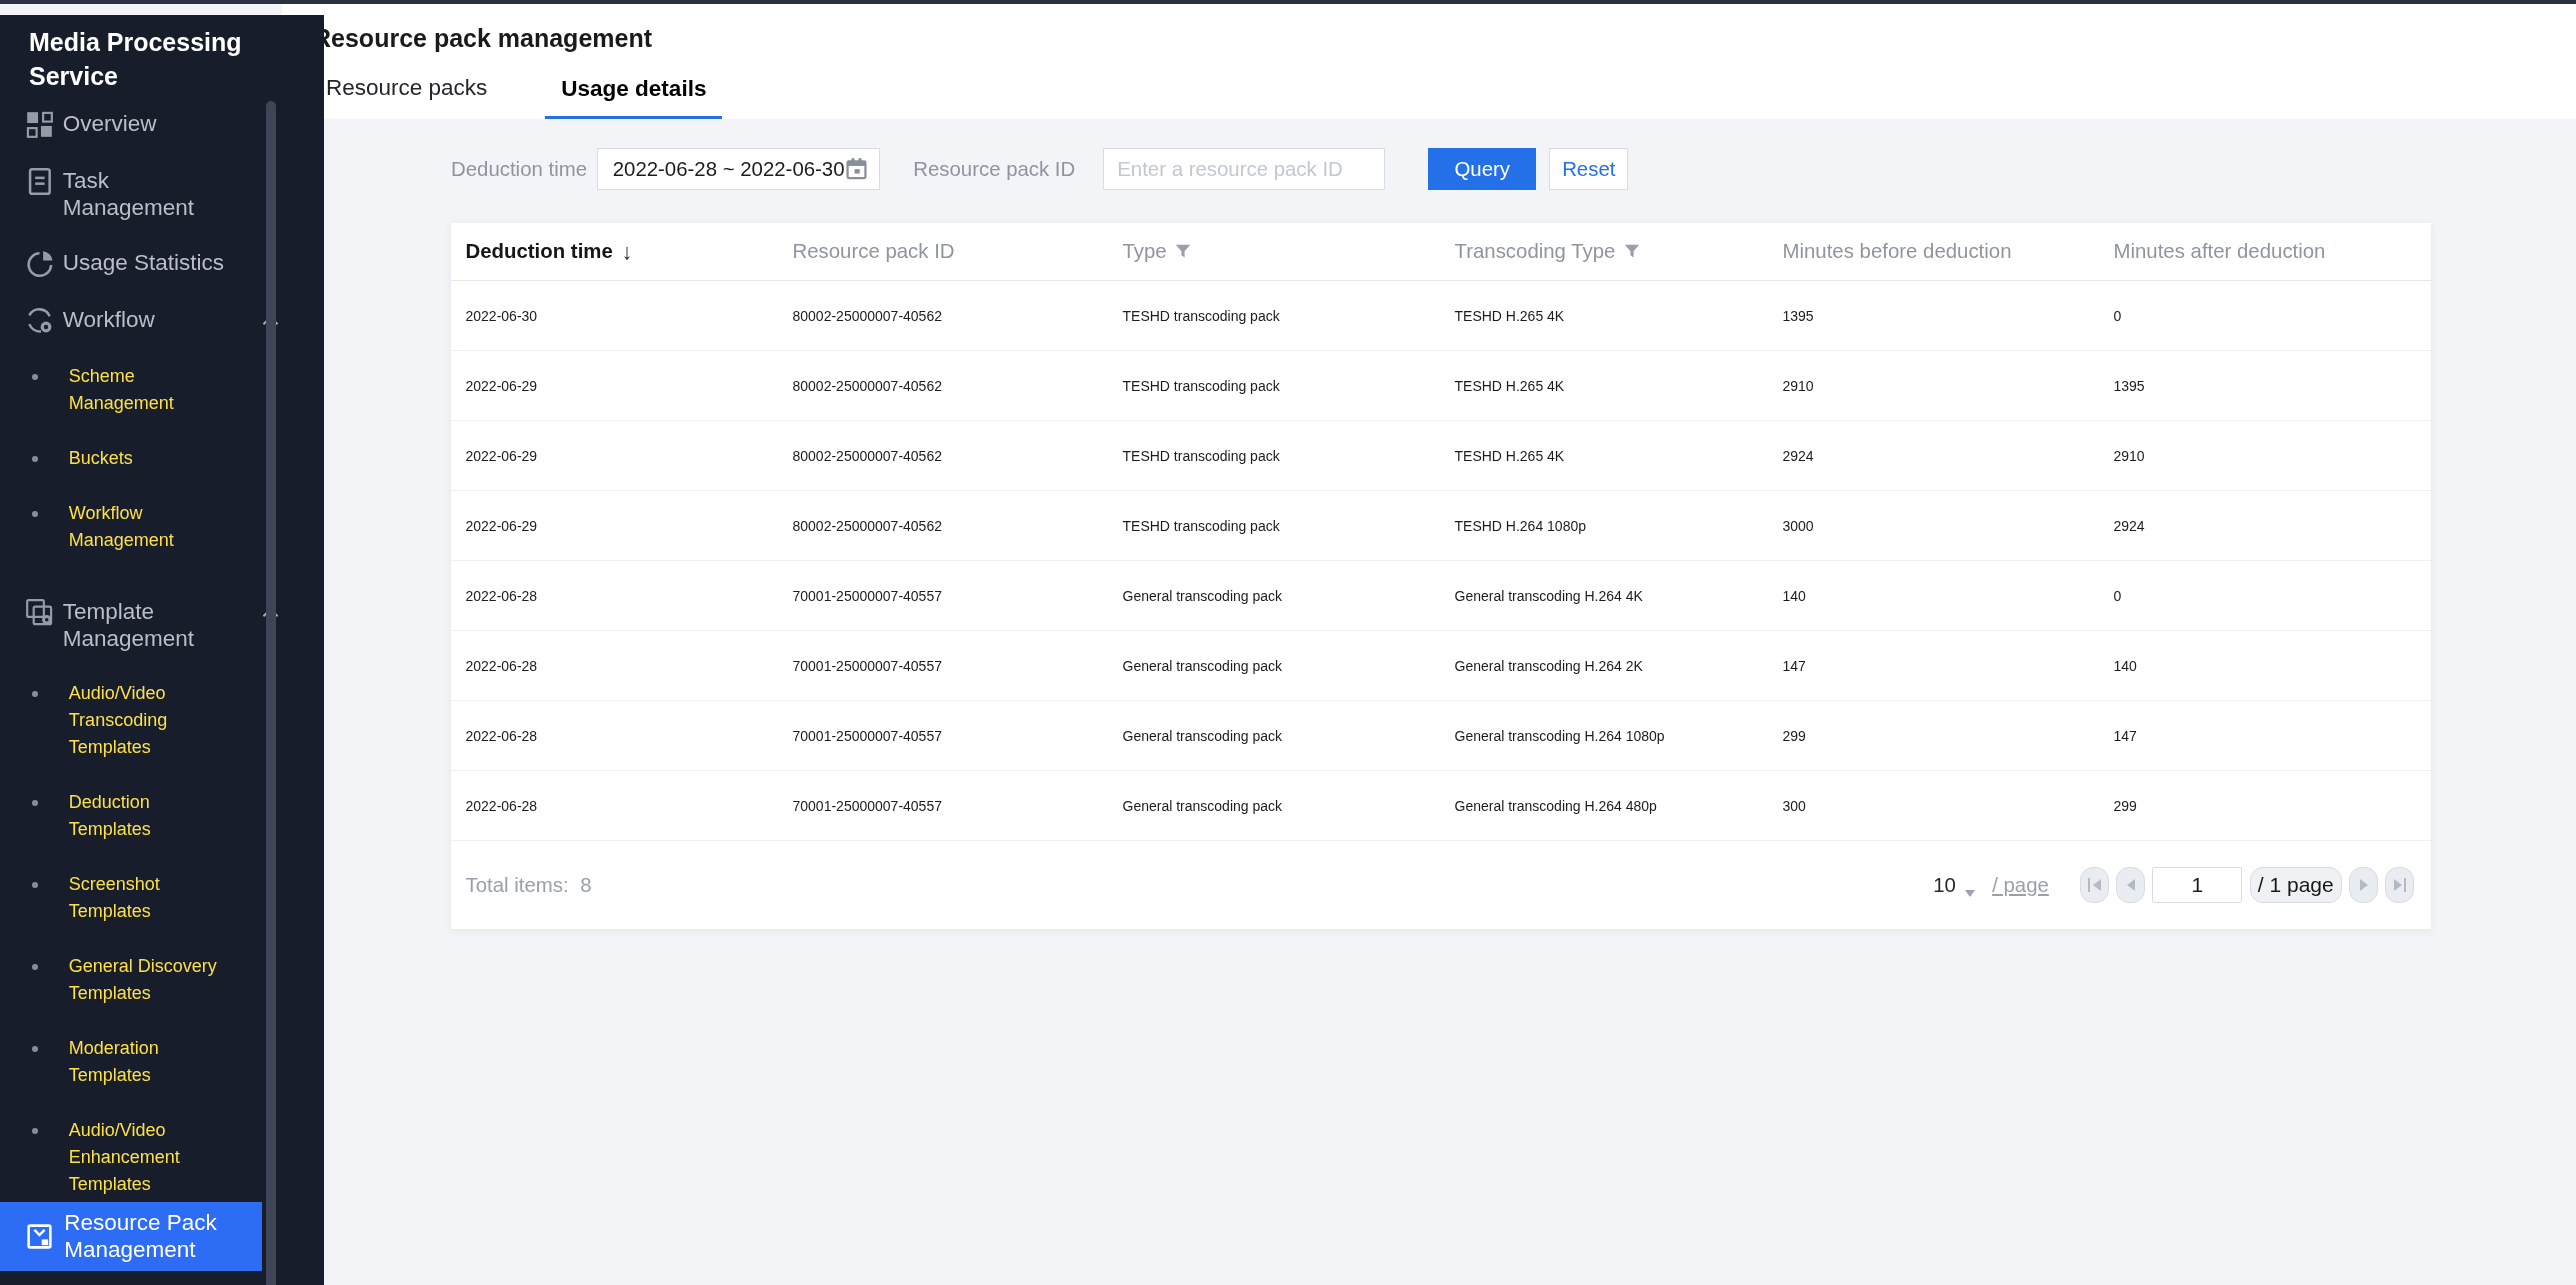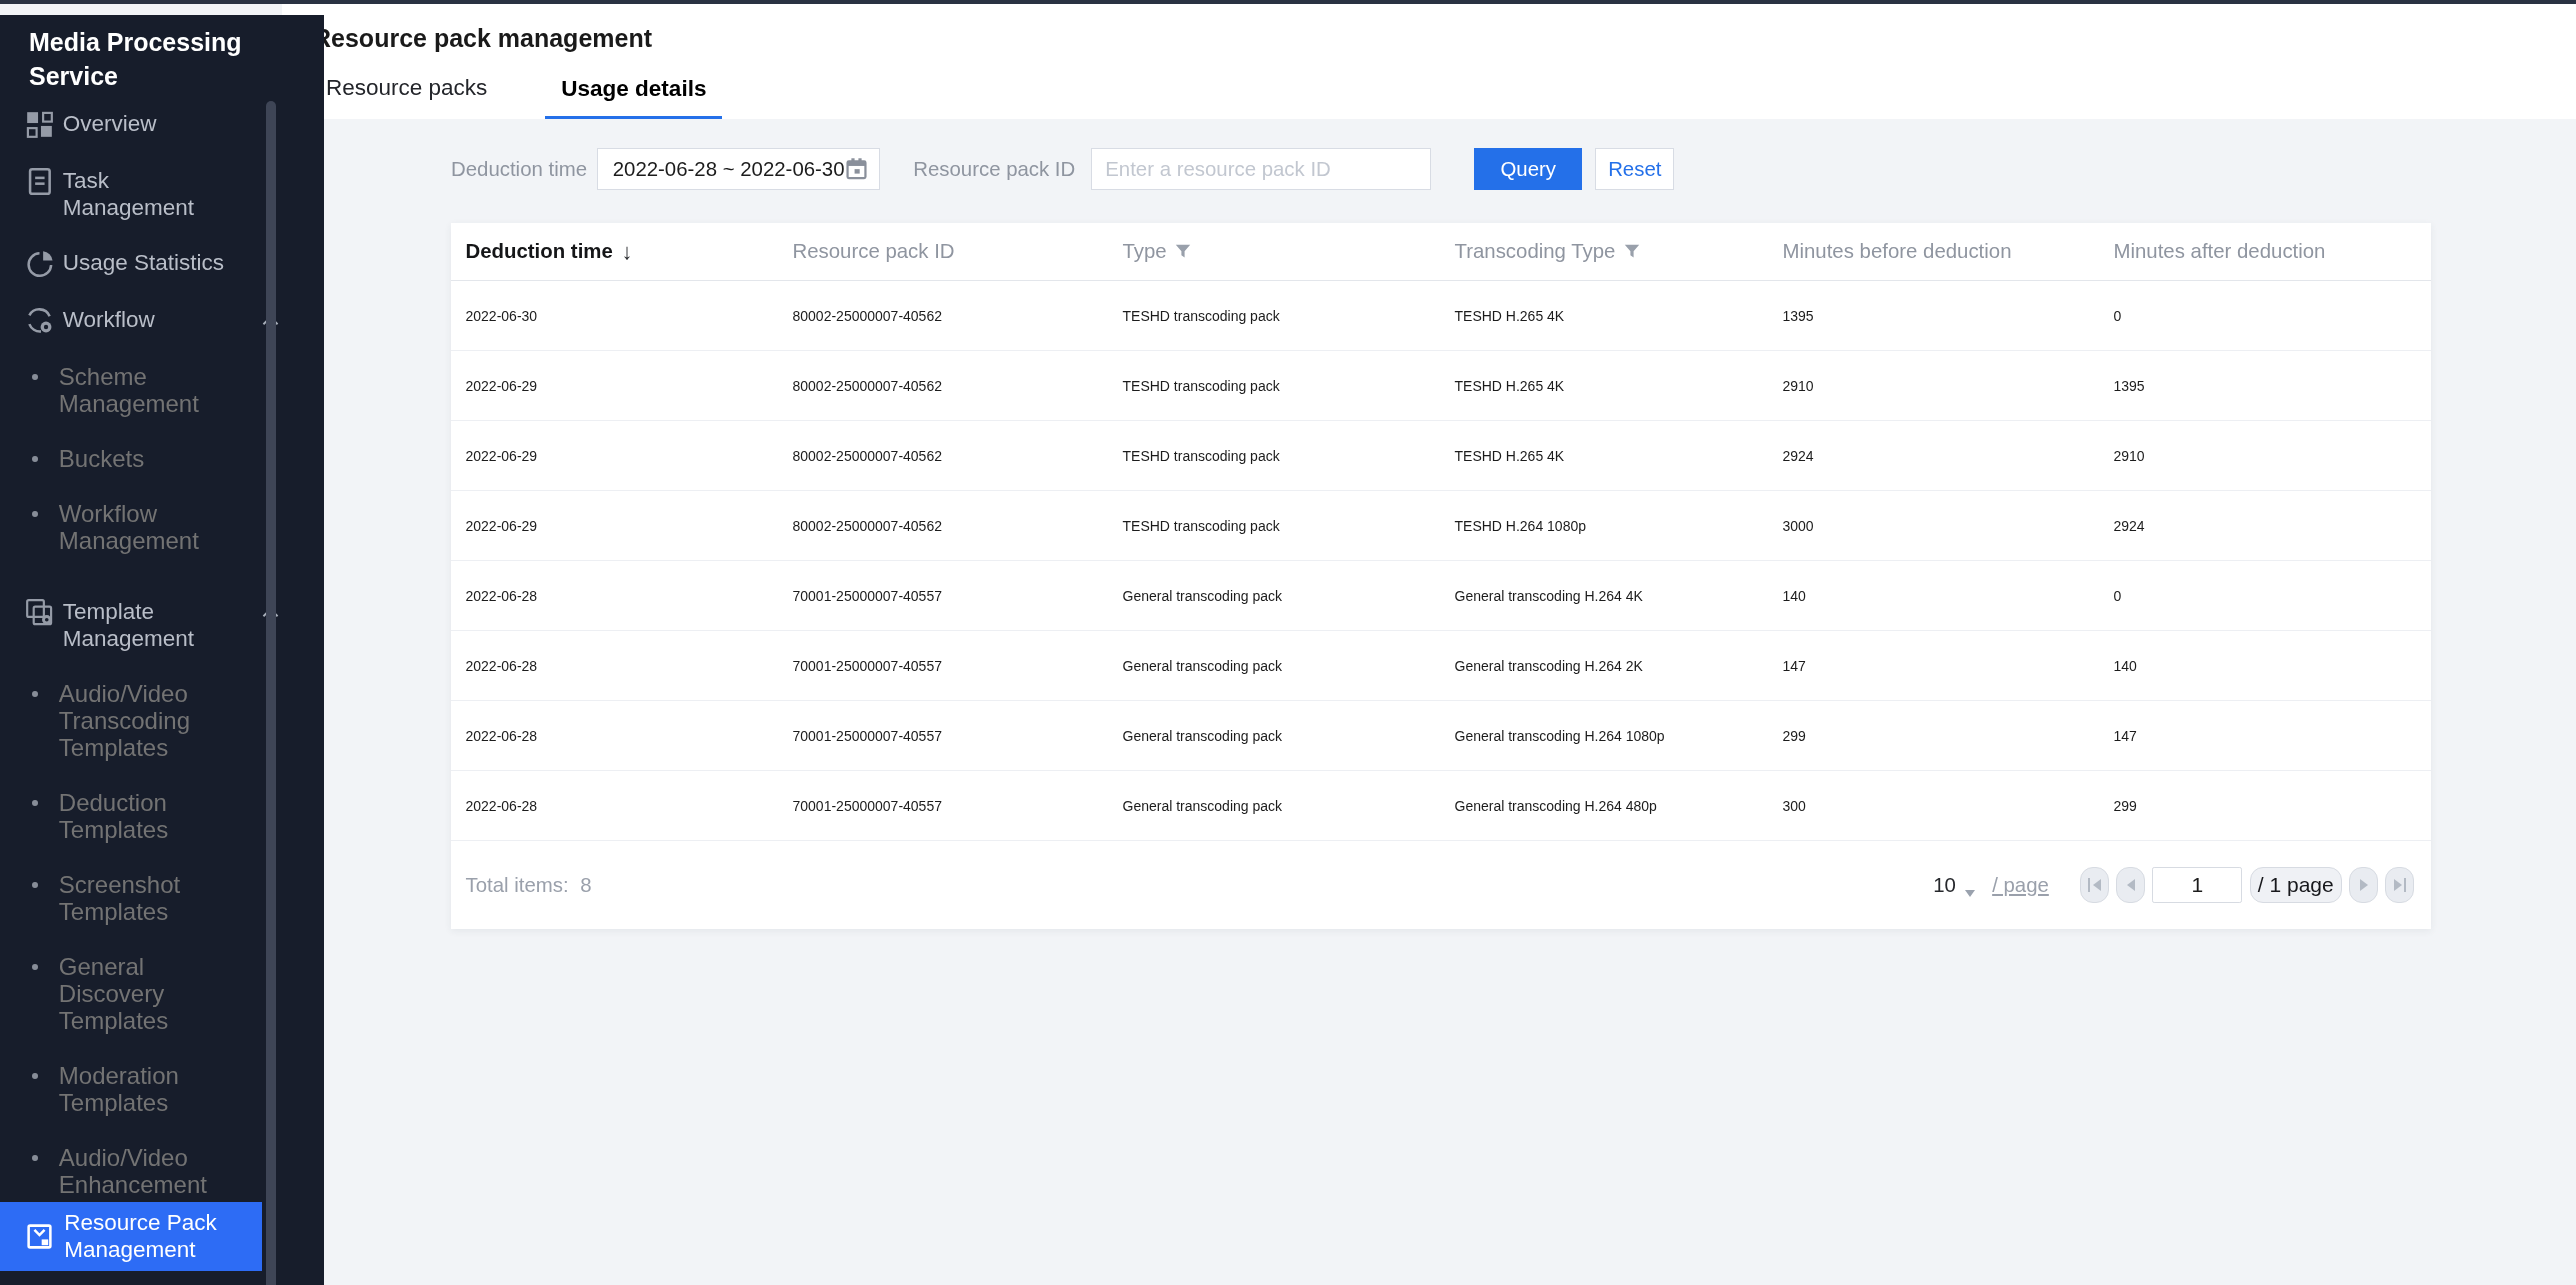--- a/index.html
+++ b/index.html
@@ -13,42 +13,42 @@
   
   .sidebar { position: absolute; left: 0; top: 15px; bottom: 0; width: 324px; background: #171d2b; color: #b9bec8; z-index: 30; overflow: hidden; }
   .sidebar-title { margin: 10.2px 29px 0 29px; font-size: 25px; font-weight: bold; line-height: 34px; color: #ffffff; }
   .nav { margin-top: 2.9px; }
   .nav-item { position: relative; display: flex; align-items: flex-start; padding: 14px 51px 14px 25px; cursor: pointer; }
   .nav-item .nicon { width: 29px; height: 29px; margin-right: 8.7px; flex: none; }
   .nav-label { font-size: 22.5px; line-height: 27px; max-width: 182px; color: #b9bec8; }
   .chevron-up { position: absolute; right: 48px; top: 26px; width: 11px; height: 11px; border-left: 2.2px solid #a7aeb9; border-top: 2.2px solid #a7aeb9; transform: rotate(45deg); }
   .sub-item { display: flex; align-items: flex-start; padding: 14px 22px 14px 32px; cursor: pointer; }
   .bullet { width: 5.8px; height: 5.8px; border-radius: 50%; background: #878d98; margin-top: 11px; flex: none; }
-  .sub-label { margin-left: 21px; font-size: 24px; line-height: 27px; color: #737373; max-width: 167px; }
+  .sub-label { margin-left: 31px; font-size: 18px; line-height: 27px; color: #fde047; max-width: 167px; }
   .nav-item.gap-top { margin-top: 16px; }
   .nav-selected { position: absolute; left: 0; bottom: 15.3px; width: 262px; height: 69px; background: #2d6cf5; display: flex; align-items: center; padding-left: 25px; cursor: pointer; }
   .nav-selected .nicon { width: 29px; height: 29px; margin-right: 10.2px; flex: none; }
   .nav-selected .nav-label { color: #ffffff; max-width: 160px; }
   .side-scrollbar { position: absolute; left: 266px; top: 86px; width: 10.2px; height: 1196px; border-radius: 5.1px; background: #3e4556; cursor: pointer; }
 
   
   .header-band { position: absolute; left: 282px; top: 3.6px; right: 0; height: 115px; background: #ffffff; z-index: 10; }
   .page-title { position: absolute; left: 31px; top: 20.4px; font-size: 25px; font-weight: bold; color: #1a1a1a; }
   .tabs { position: absolute; left: 44px; bottom: 0; display: flex; align-items: flex-end; }
   .tab { font-size: 22.5px; color: #23252a; padding-bottom: 17.5px; cursor: pointer; }
   .tab.active { font-weight: bold; padding: 0 16px 14px 16px; margin-left: 58px; border-bottom: 3.6px solid #2470e9; color: #000000; }
 
   
   .filterbar { position: absolute; left: 451px; top: 148px; display: flex; align-items: center; z-index: 5; }
   .f-label { font-size: 20.4px; color: #8f95a0; white-space: nowrap; }
   .date-input { margin-left: 10.2px; width: 283px; height: 42px; background: #fff; border: 1.5px solid #d8dce4; display: flex; align-items: center; padding: 0 11.6px 0 14.5px; cursor: pointer; }
   .date-text { font-size: 20.4px; color: #1c1c1c; white-space: nowrap; }
   .cal { margin-left: auto; }
   .id-label { margin-left: 33px; }
-  .text-input { margin-left: 16px; width: 340px; height: 42px; background: #fff; border: 1.5px solid #d8dce4; font-size: 20.4px; color: #1c1c1c; padding: 0 13px; outline: none; font-family: "Liberation Sans", sans-serif; }
+  .text-input { margin-left: 28px; width: 282px; height: 42px; background: #fff; border: 1.5px solid #d8dce4; font-size: 20.4px; color: #1c1c1c; padding: 0 13px; outline: none; font-family: "Liberation Sans", sans-serif; }
   .text-input::placeholder { color: #c2c7d0; }
   .btn-query { margin-left: 43px; width: 108px; height: 42px; background: #2470e9; color: #ffffff; font-size: 20.4px; border: none; cursor: pointer; font-family: "Liberation Sans", sans-serif; }
   .btn-reset { margin-left: 13px; width: 79px; height: 42px; background: #ffffff; color: #2470e9; font-size: 20.4px; border: 1.5px solid #d8dce4; cursor: pointer; font-family: "Liberation Sans", sans-serif; }
 
   
   .card { position: absolute; left: 451px; top: 223px; width: 1980px; height: 706px; background: #ffffff; box-shadow: 0 2.2px 7.3px rgba(40,50,75,0.07); z-index: 5; }
   .grid-row { display: grid; grid-template-columns: 327px 330px 332px 328px 331px 1fr; align-items: center; }
   .thead { height: 58px; border-bottom: 1.5px solid #e3e6eb; }
   .th { padding-left: 14.5px; font-size: 20.4px; color: #8f95a0; display: flex; align-items: center; gap: 8.7px; white-space: nowrap; }
   .th-strong { color: #151618; font-weight: bold; }

